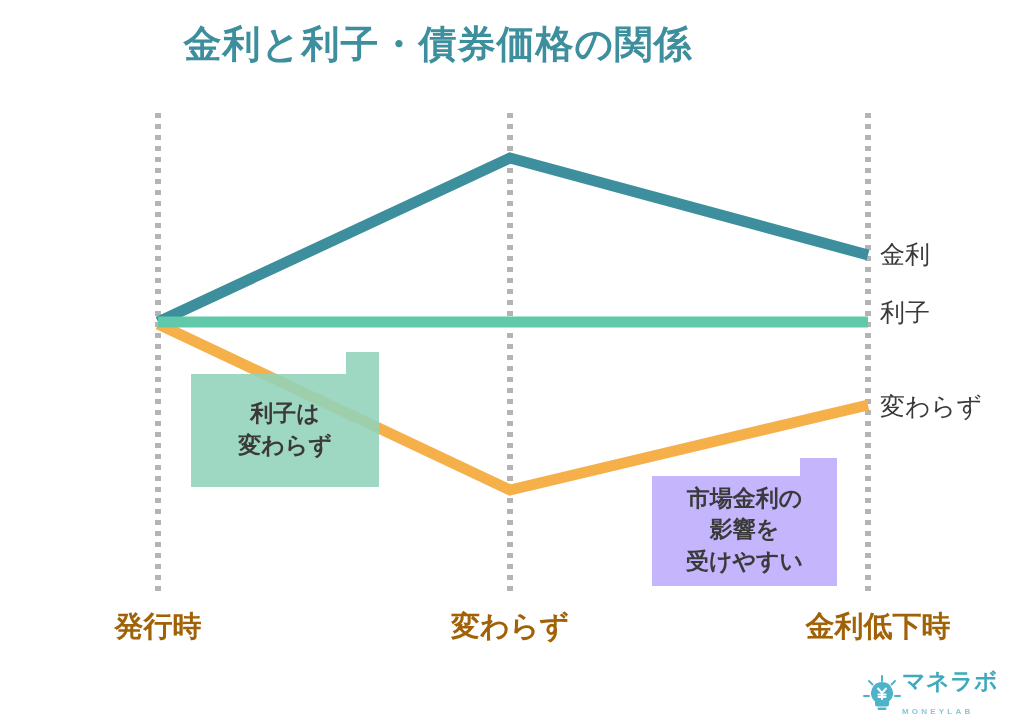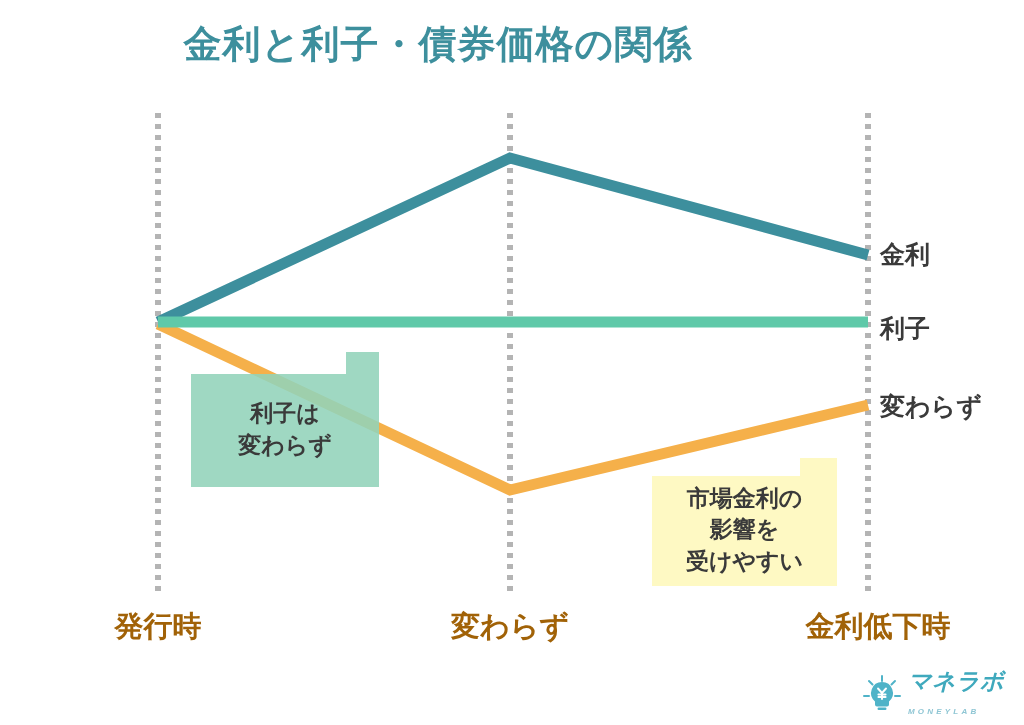--- a/index.html
+++ b/index.html
@@ -52,27 +52,27 @@
     color: #a16207;
     white-space: nowrap;
     transform: translateX(-50%);
     top: 607px;
   }
 
   
   .series-label {
     position: absolute;
     font-size: 25px;
-    font-weight: bold;
+    font-weight: normal;
     color: #3a3a3a;
     white-space: nowrap;
     left: 880px;
   }
   #series-label-0 { top: 238px; }
-  #series-label-1 { top: 312px; }
+  #series-label-1 { top: 296px; }
   #series-label-2 { top: 390px; }
 
   
   .callout {
     position: absolute;
     box-sizing: border-box;
     display: flex;
     align-items: center;
     justify-content: center;
     text-align: center;
@@ -89,36 +89,34 @@
     height: 135px;
     background: rgba(146, 211, 186, 0.88);
     clip-path: polygon(0 22px, 155px 22px, 155px 0, 188px 0, 188px 22px, 188px 135px, 0 135px);
     padding-top: 20px;
   }
   #callout-bondprice {
     left: 652px;
     top: 458px;
     width: 185px;
     height: 128px;
-    background: #fef9c3;
+    background: #c4b5fd;
     clip-path: polygon(0 18px, 148px 18px, 148px 0, 185px 0, 185px 18px, 185px 128px, 0 128px);
     padding-top: 16px;
   }
 
   
   #brand-logo {
     position: absolute;
     left: 862px;
     top: 672px;
     width: 148px;
     height: 42px;
     display: flex;
     align-items: center;
-    gap: 6px;
-    font-style: italic;
   }
   #brand-logo-mark { flex: 0 0 auto; }
   #brand-logo-text {
     display: flex;
     flex-direction: column;
     line-height: 1;
   }
   #brand-logo-name {
     font-size: 23px;
     font-weight: bold;

